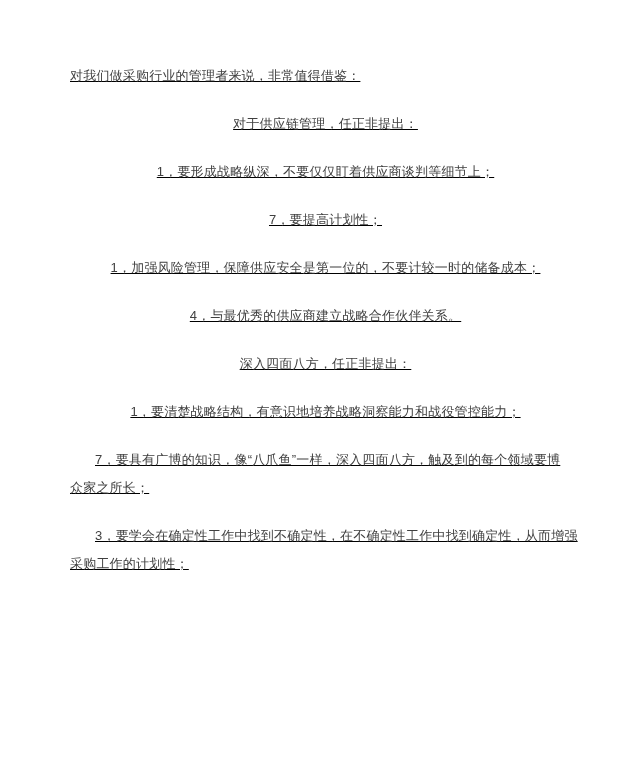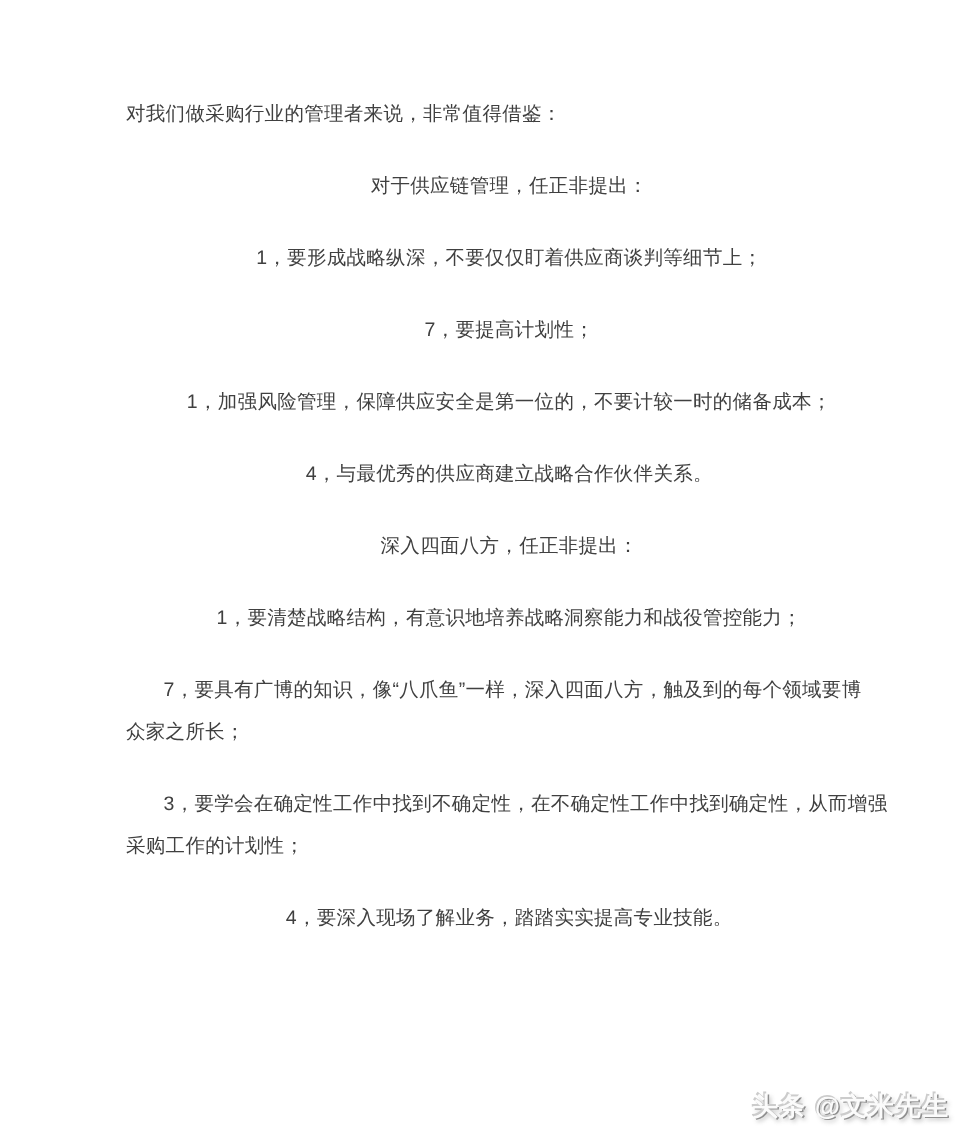--- a/index.html
+++ b/index.html
@@ -10,23 +10,24 @@
   .page {
     position: relative;
     width: 640px;
     height: 760px;
     background: #ffffff;
     overflow: hidden;
     font-family: "Liberation Sans", "DejaVu Sans", sans-serif;
   }
   .content {
     position: absolute;
-    left: 84px;
+    left: 70px;
     top: 62px;
     width: 486px;
+    text-decoration: underline;
   }
   .para {
     margin: 0 0 20px 0;
     padding: 0;
   }
   .line {
     font-size: 13px;
     line-height: 28px;
     color: #404040;
     white-space: nowrap;
@@ -92,20 +93,16 @@
     <div class="para">
       <div class="line indent">7，要具有广博的知识，像“八爪鱼”一样，深入四面八方，触及到的每个领域要博</div>
       <div class="line">众家之所长；</div>
     </div>
 
     <div class="para">
       <div class="line indent">3，要学会在确定性工作中找到不确定性，在不确定性工作中找到确定性，从而增强</div>
       <div class="line">采购工作的计划性；</div>
     </div>
 
-    <div class="para">
-      <div class="line indent">4，要深入现场了解业务，踏踏实实提高专业技能。</div>
-    </div>
 
   </div>
 
-  <div class="watermark">头条 @文米先生</div>
 </div>
 
 </body></html>

